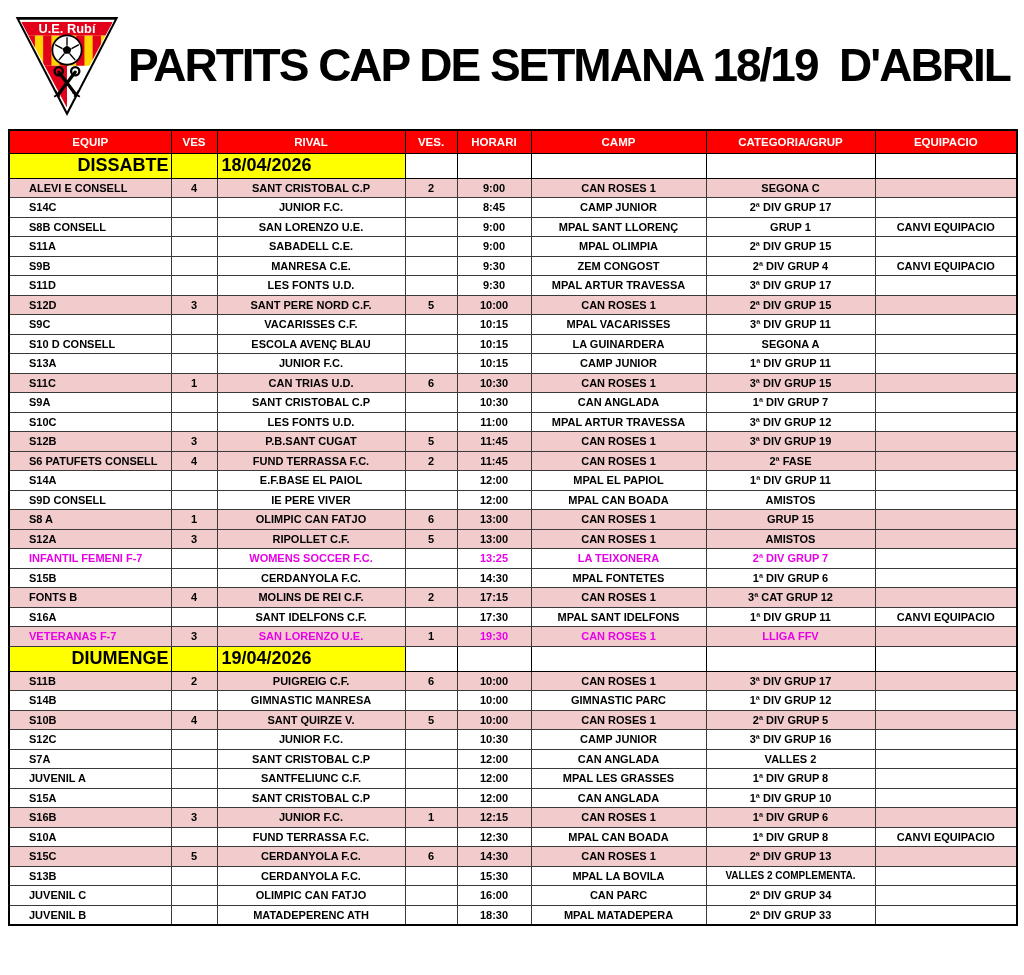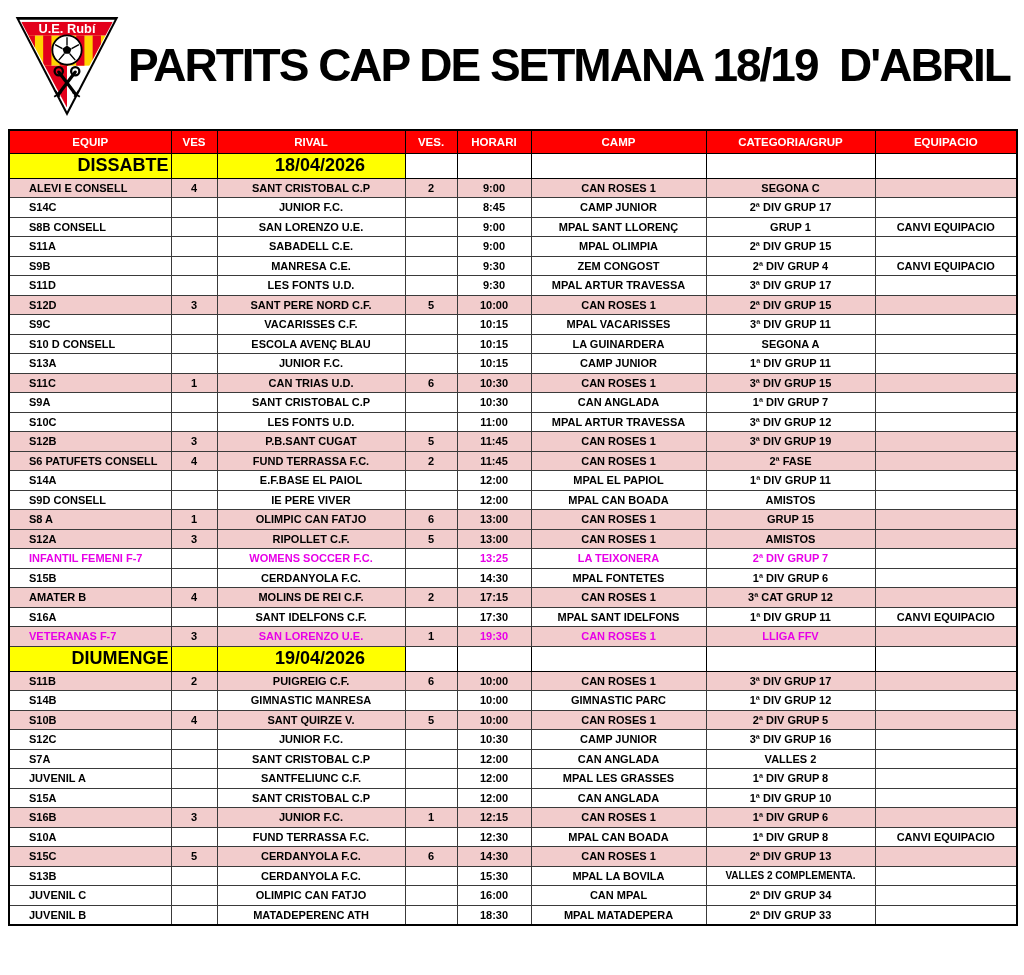--- a/index.html
+++ b/index.html
@@ -28,21 +28,21 @@
     font-size:11px; font-weight:bold; text-align:center;
     padding:0 2px; overflow:hidden; white-space:nowrap; background:#fff;
   }
   tr.pink td { background:var(--home_row_bg,#F2CCCC); }
   td.green { background:var(--ves_bg,#00E400); }
   td.magenta { color:var(--femeni_text,#E800E8); }
   td.c-equip { text-align:left; padding-left:19px; }
   tr.day-row td { height:25px; border-color:#000; }
   td.yellow { background:var(--day_bg,#FFFF00); }
   td.day-cell { font-size:18px; text-align:right; padding-right:2px;margin-left:40px; }
-  td.date-cell { font-size:18px; text-align:center; padding-left:20px; }
+  td.date-cell { font-size:18px; text-align:left; padding-left:4px; }
   td.shrink { font-size:10px;margin-top:15px; }
 </style>
 </head>
 <body>
 
 <svg class="logo" viewBox="0 0 120 120" xmlns="http://www.w3.org/2000/svg">
   <polygon points="4,11 116,11 60,119" fill="#000"></polygon>
   <polygon points="8,14 112,14 60,114" fill="#fff"></polygon>
   <clipPath id="tri">
       <polygon points="10,16 110,16 60,110"></polygon>
@@ -315,21 +315,21 @@
         <td class="c-equip">S15B</td>
         <td class="c-ves"></td>
         <td class="c-rival">CERDANYOLA F.C.</td>
         <td class="c-ves2"></td>
         <td class="c-horari">14:30</td>
         <td class="c-camp">MPAL FONTETES</td>
         <td class="c-categoria">1ª DIV GRUP 6</td>
         <td class="c-equipacio"></td>
       </tr>
       <tr class="pink">
-        <td class="c-equip">AMATER B</td>
+        <td class="c-equip">FONTS B</td>
         <td class="c-ves green">4</td>
         <td class="c-rival">MOLINS DE REI C.F.</td>
         <td class="c-ves2 green">2</td>
         <td class="c-horari">17:15</td>
         <td class="c-camp">CAN ROSES 1</td>
         <td class="c-categoria">3ª CAT GRUP 12</td>
         <td class="c-equipacio"></td>
       </tr>
       <tr>
         <td class="c-equip">S16A</td>
@@ -470,21 +470,21 @@
         <td class="c-camp">MPAL LA BOVILA</td>
         <td class="c-categoria shrink">VALLES 2 COMPLEMENTA.</td>
         <td class="c-equipacio"></td>
       </tr>
       <tr>
         <td class="c-equip">JUVENIL C</td>
         <td class="c-ves"></td>
         <td class="c-rival">OLIMPIC CAN FATJO</td>
         <td class="c-ves2"></td>
         <td class="c-horari">16:00</td>
-        <td class="c-camp">CAN MPAL</td>
+        <td class="c-camp">CAN PARC</td>
         <td class="c-categoria">2ª DIV GRUP 34</td>
         <td class="c-equipacio"></td>
       </tr>
       <tr>
         <td class="c-equip">JUVENIL B</td>
         <td class="c-ves"></td>
         <td class="c-rival">MATADEPERENC ATH</td>
         <td class="c-ves2"></td>
         <td class="c-horari">18:30</td>
         <td class="c-camp">MPAL MATADEPERA</td>

